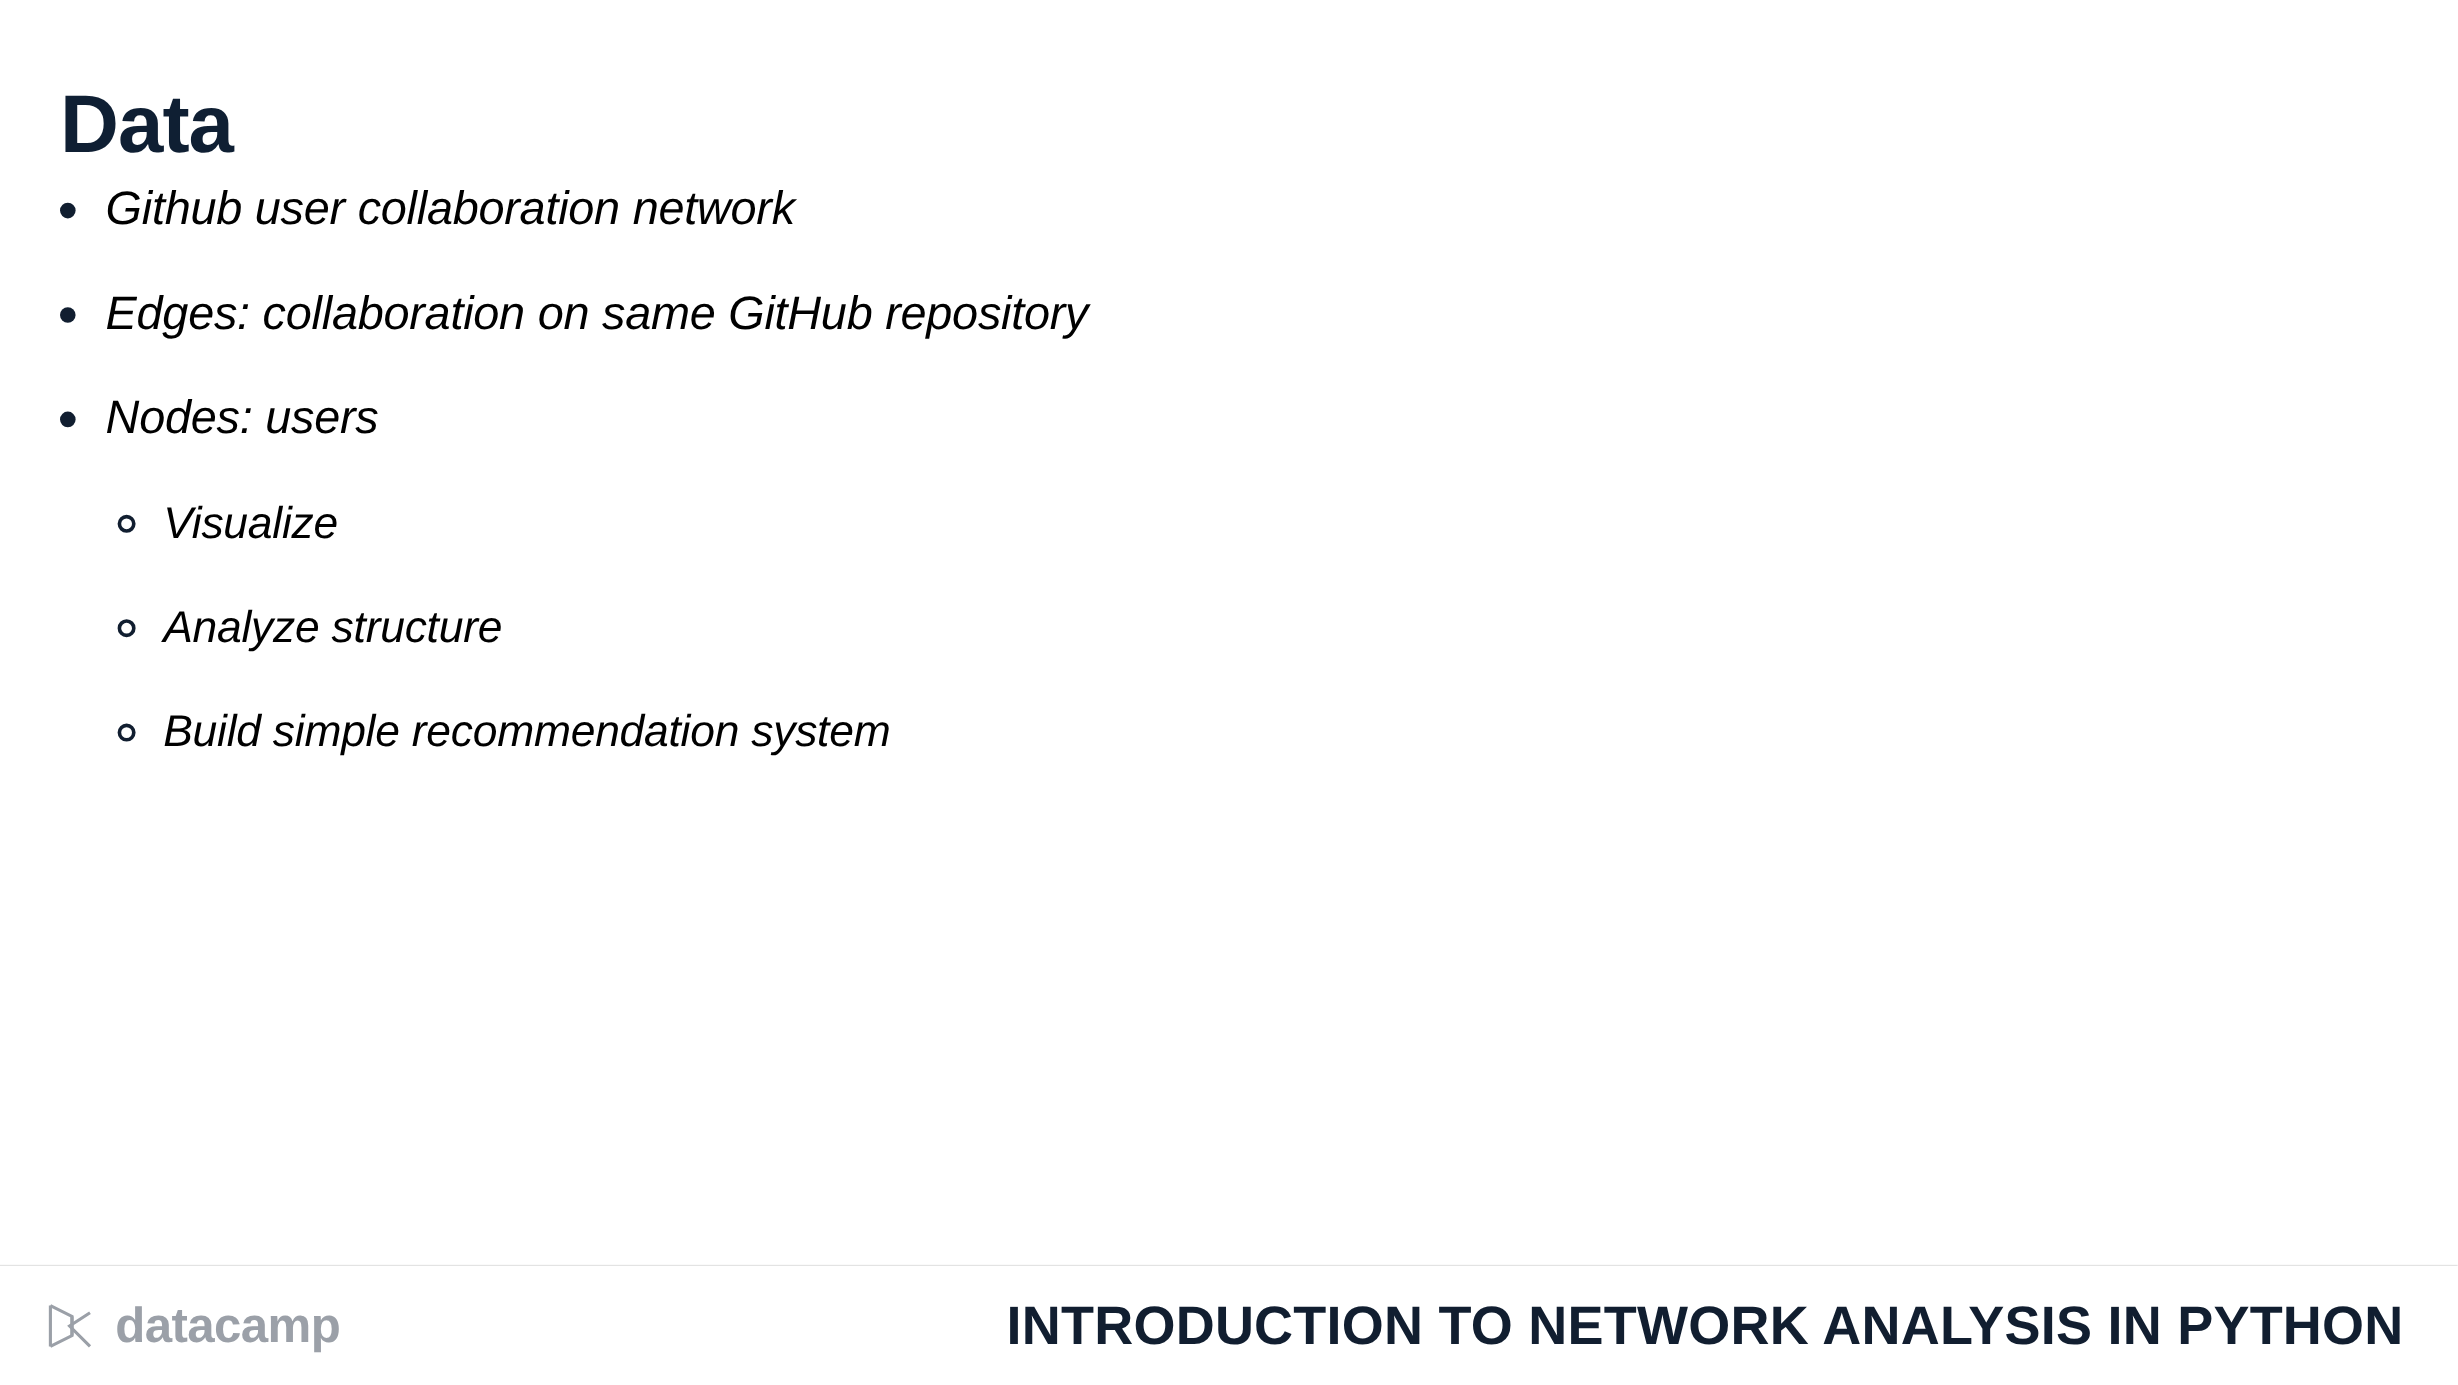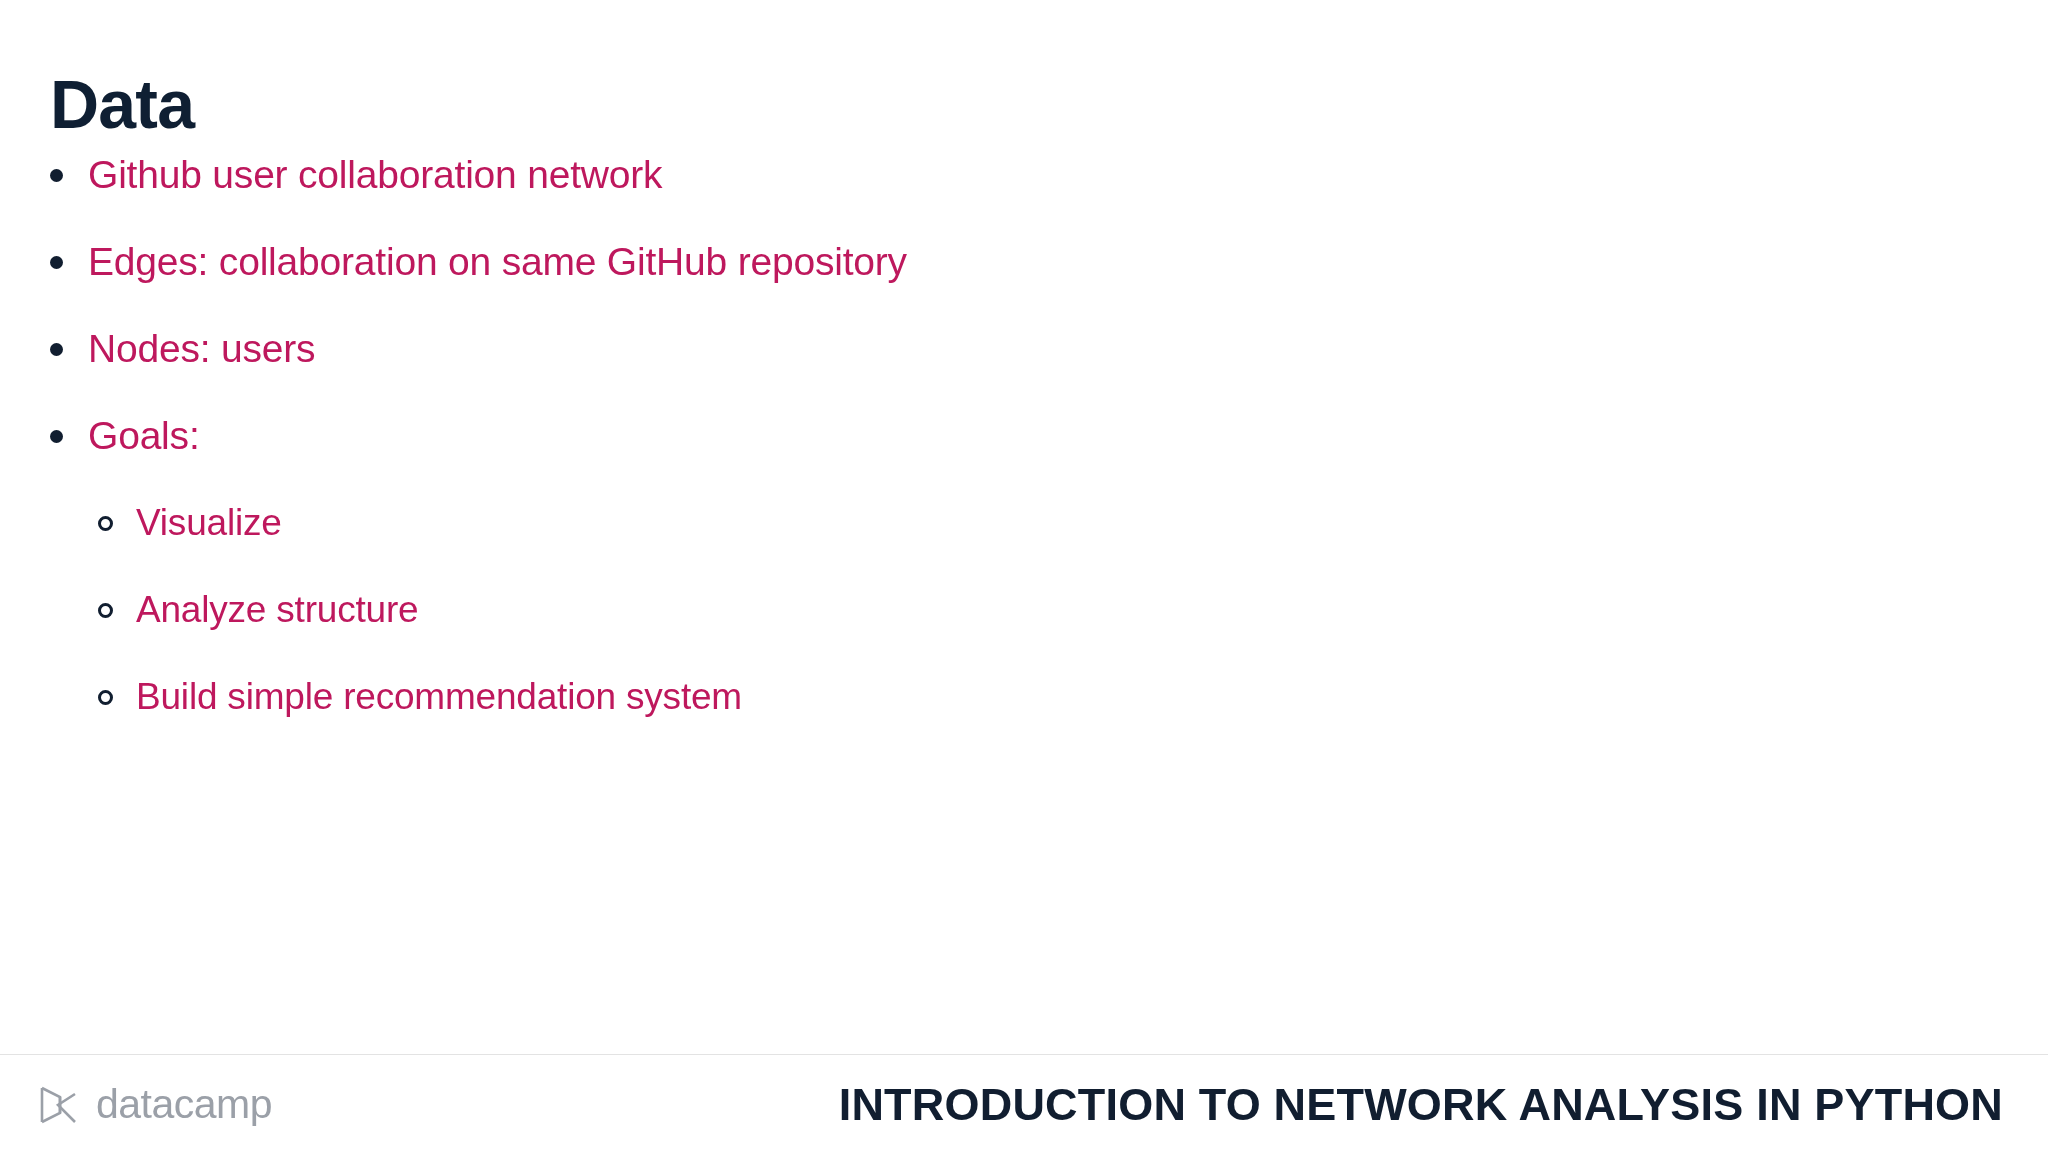--- a/index.html
+++ b/index.html
@@ -81,23 +81,24 @@
     border-radius: 50%;
     border: 3px solid #111e30;
     background: transparent;
     box-sizing: border-box;
     display: block;
   }
 
   .bullet-text {
     font-size: 39px;
     line-height: 46px;
-    color: #be185d;
+    color: #000000;
     letter-spacing: -0.2px;
     white-space: nowrap;
+    font-style: italic;
   }
 
   .bullet-row.level-2 .bullet-text {
     font-size: 37px;
   }
 
   
   .footer-divider {
     position: absolute;
     left: 0;
@@ -131,21 +132,21 @@
     height: 48px;
     display: block;
     flex: 0 0 auto;
   }
 
   .brand-word {
     font-size: 41px;
     line-height: 1;
     color: #9ba0a8;
     letter-spacing: -0.5px;
-    font-weight: 400;
+    font-weight: 700;
     white-space: nowrap;
   }
 
   .course-title {
     font-size: 45px;
     font-weight: 700;
     color: #111e30;
     letter-spacing: 0.2px;
     white-space: nowrap;
   }
@@ -173,26 +174,20 @@
       <span class="bullet-text">Edges: collaboration on same GitHub repository</span>
     </div>
 
     <div class="bullet-row level-1">
       <span class="marker">
           <span class="dot-solid"></span>
         </span>
       <span class="bullet-text">Nodes: users</span>
     </div>
 
-    <div class="bullet-row level-1">
-      <span class="marker">
-          <span class="dot-solid"></span>
-        </span>
-      <span class="bullet-text">Goals:</span>
-    </div>
 
     <div class="bullet-row level-2">
       <span class="marker">
           <span class="dot-hollow"></span>
         </span>
       <span class="bullet-text">Visualize</span>
     </div>
 
     <div class="bullet-row level-2">
       <span class="marker">

